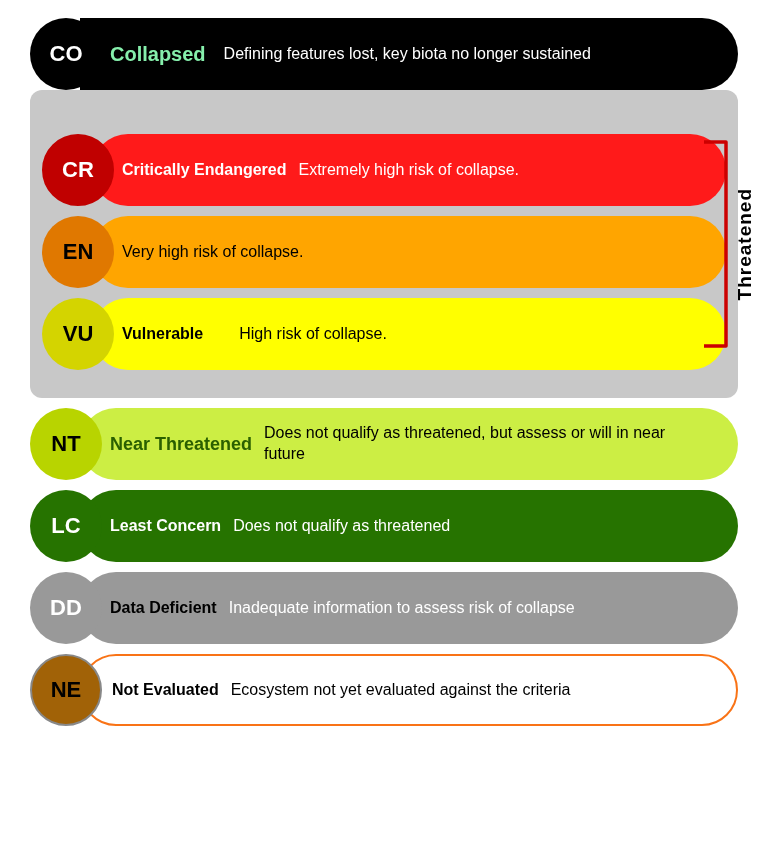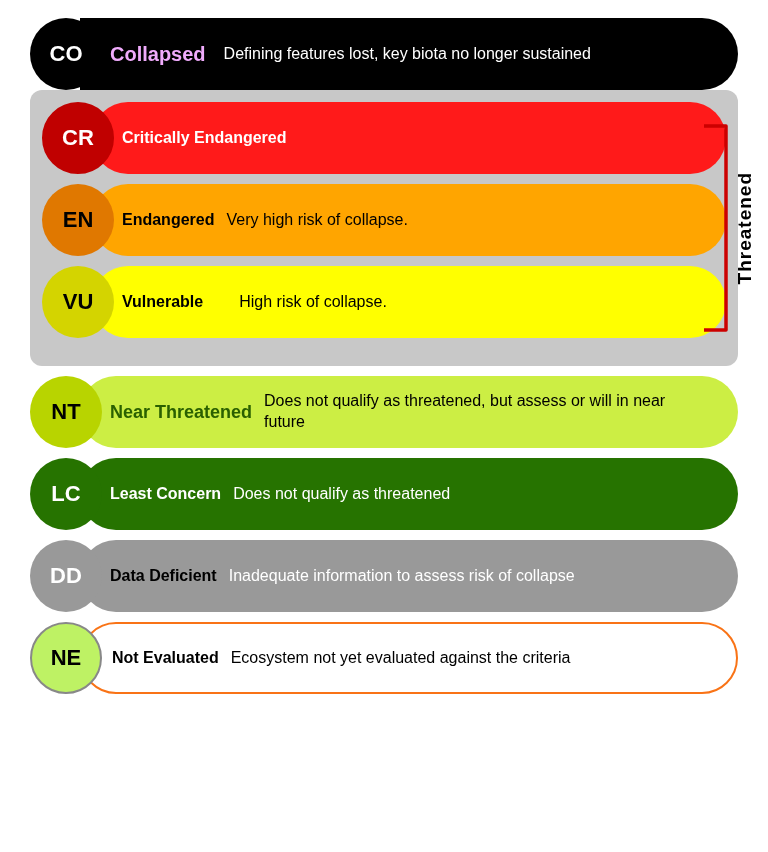--- a/index.html
+++ b/index.html
@@ -85,21 +85,21 @@
       background: #000;
       border-radius: 0 50px 50px 0;
       padding: 14px 30px 14px 30px;
       flex: 1;
       margin-left: -22px;
       min-height: 72px;
     }
     .collapsed-pill-label {
       font-size: 20px;
       font-weight: bold;
-      color: #f0abfc;
+      color: #86efac;
       margin-right: 18px;
       white-space: nowrap;
       flex-shrink: 0;
     }
     .collapsed-pill-desc {
       font-size: 16px;
       color: #fff;
       line-height: 1.3;
     }
 
@@ -133,35 +133,35 @@
     <span>CO</span>
   </div>
   <div class="collapsed-pill">
     <span class="collapsed-pill-label">Collapsed</span>
     <span class="collapsed-pill-desc">Defining features lost, key biota no longer sustained</span>
   </div>
 </div>
 
 <div class="threatened-section">
 
-  <div class="row" style="margin-bottom:0;">
+  <div class="row" style="margin-bottom:0;margin-top:32px;">
     <div class="circle" style="background:#c00000; color:#fff; border: 3px solid #c00000;">
       <span>CR</span>
     </div>
     <div class="pill" style="background:#ff1a1a; color:#fff;">
       <span class="pill-label" style="color:#fff;">Critically Endangered</span>
+      <span class="pill-desc" style="color:#fff;">Extremely high risk of collapse.</span>
     </div>
   </div>
 
   <div class="row" style="margin-bottom:0;">
     <div class="circle" style="background:#e07800; color:#000;">
       <span>EN</span>
     </div>
     <div class="pill" style="background:#ffa500; color:#000;">
-      <span class="pill-label" style="color:#000;">Endangered</span>
       <span class="pill-desc" style="color:#000;">Very high risk of collapse.</span>
     </div>
   </div>
 
   <div class="row" style="margin-bottom:16px;">
     <div class="circle" style="background:#d4d400; color:#000;">
       <span>VU</span>
     </div>
     <div class="pill" style="background:#ffff00; color:#000;gap:24px;">
       <span class="pill-label" style="color:#000;">Vulnerable</span>
@@ -201,20 +201,20 @@
   <div class="circle" style="background:#999; color:#fff;">
     <span>DD</span>
   </div>
   <div class="pill" style="background:#999; color:#fff;">
     <span class="pill-label" style="color:#000000;">Data Deficient</span>
     <span class="pill-desc" style="color:#fff;">Inadequate information to assess risk of collapse</span>
   </div>
 </div>
 
 <div class="row">
-  <div class="circle ne-circle" style="background:#bef264; color:#000;">
+  <div class="circle ne-circle" style="background:#a16207; color:#000;">
     <span>NE</span>
   </div>
   <div class="pill ne-pill" style="background:#fff; color:#000;">
     <span class="pill-label" style="color:#000;">Not Evaluated</span>
     <span class="pill-desc" style="color:#000;">Ecosystem not yet evaluated against the criteria</span>
   </div>
 </div>
 
 </body></html>

